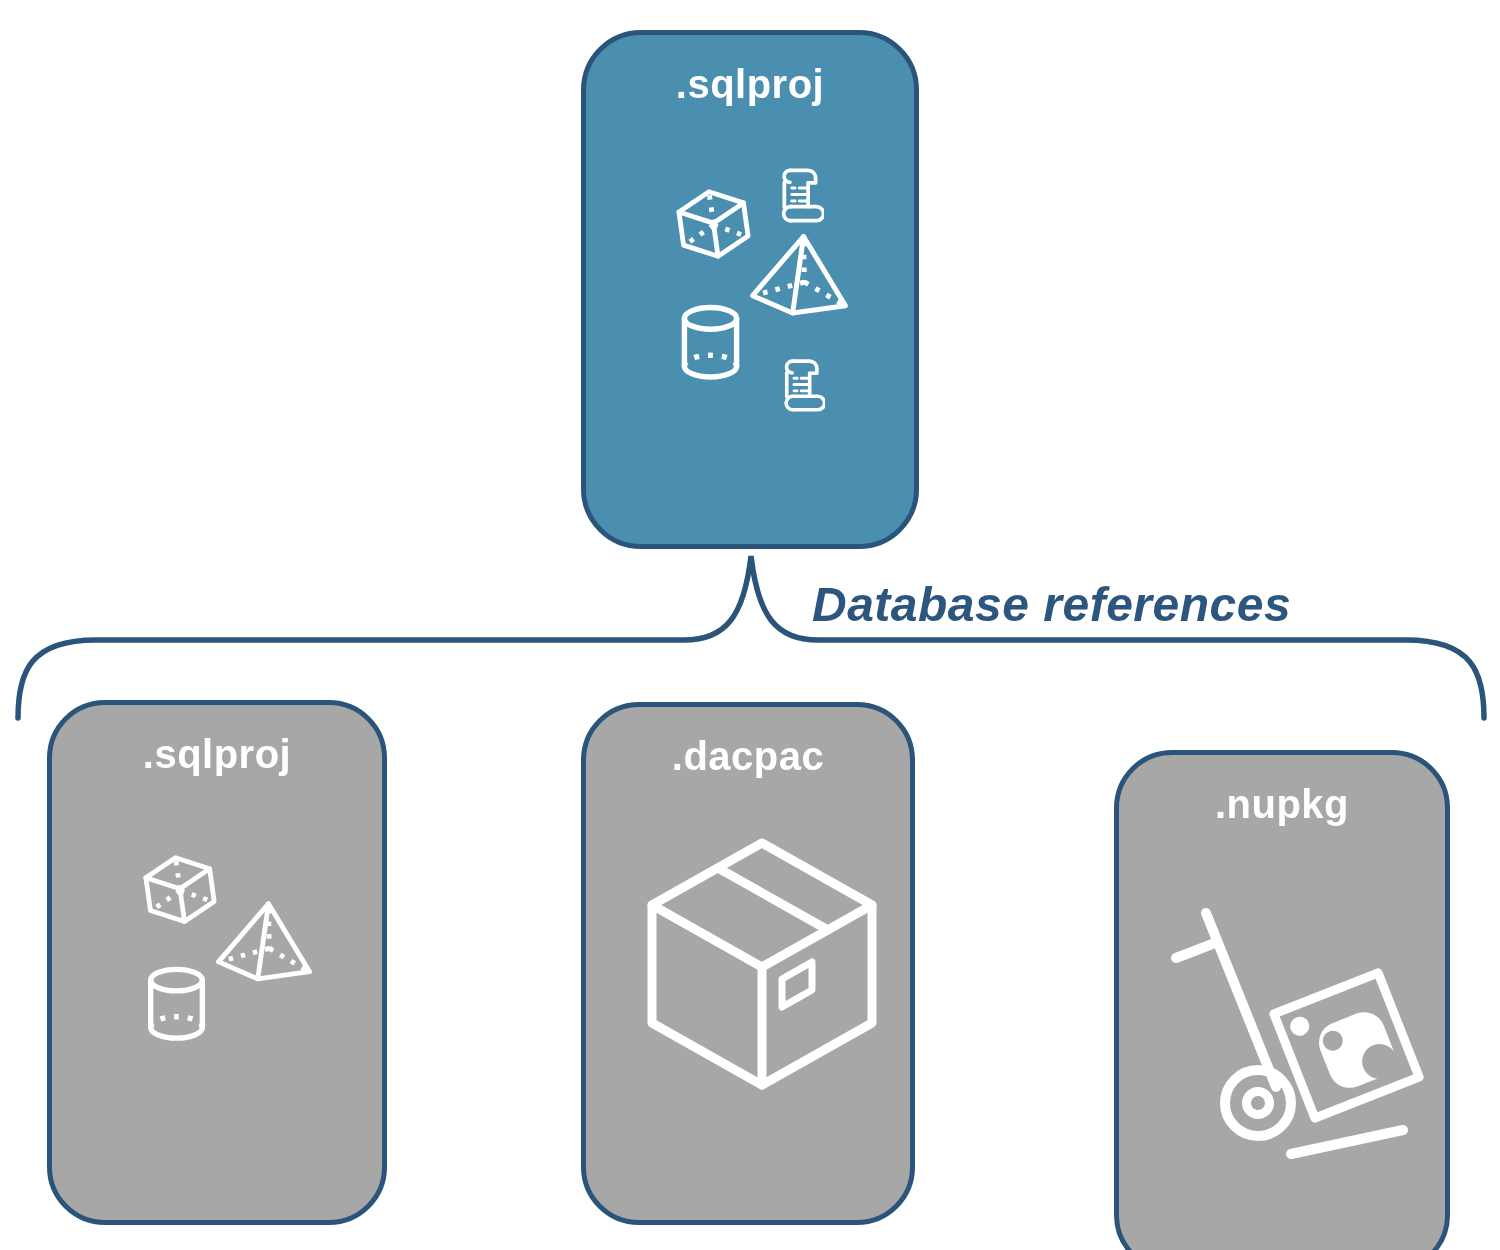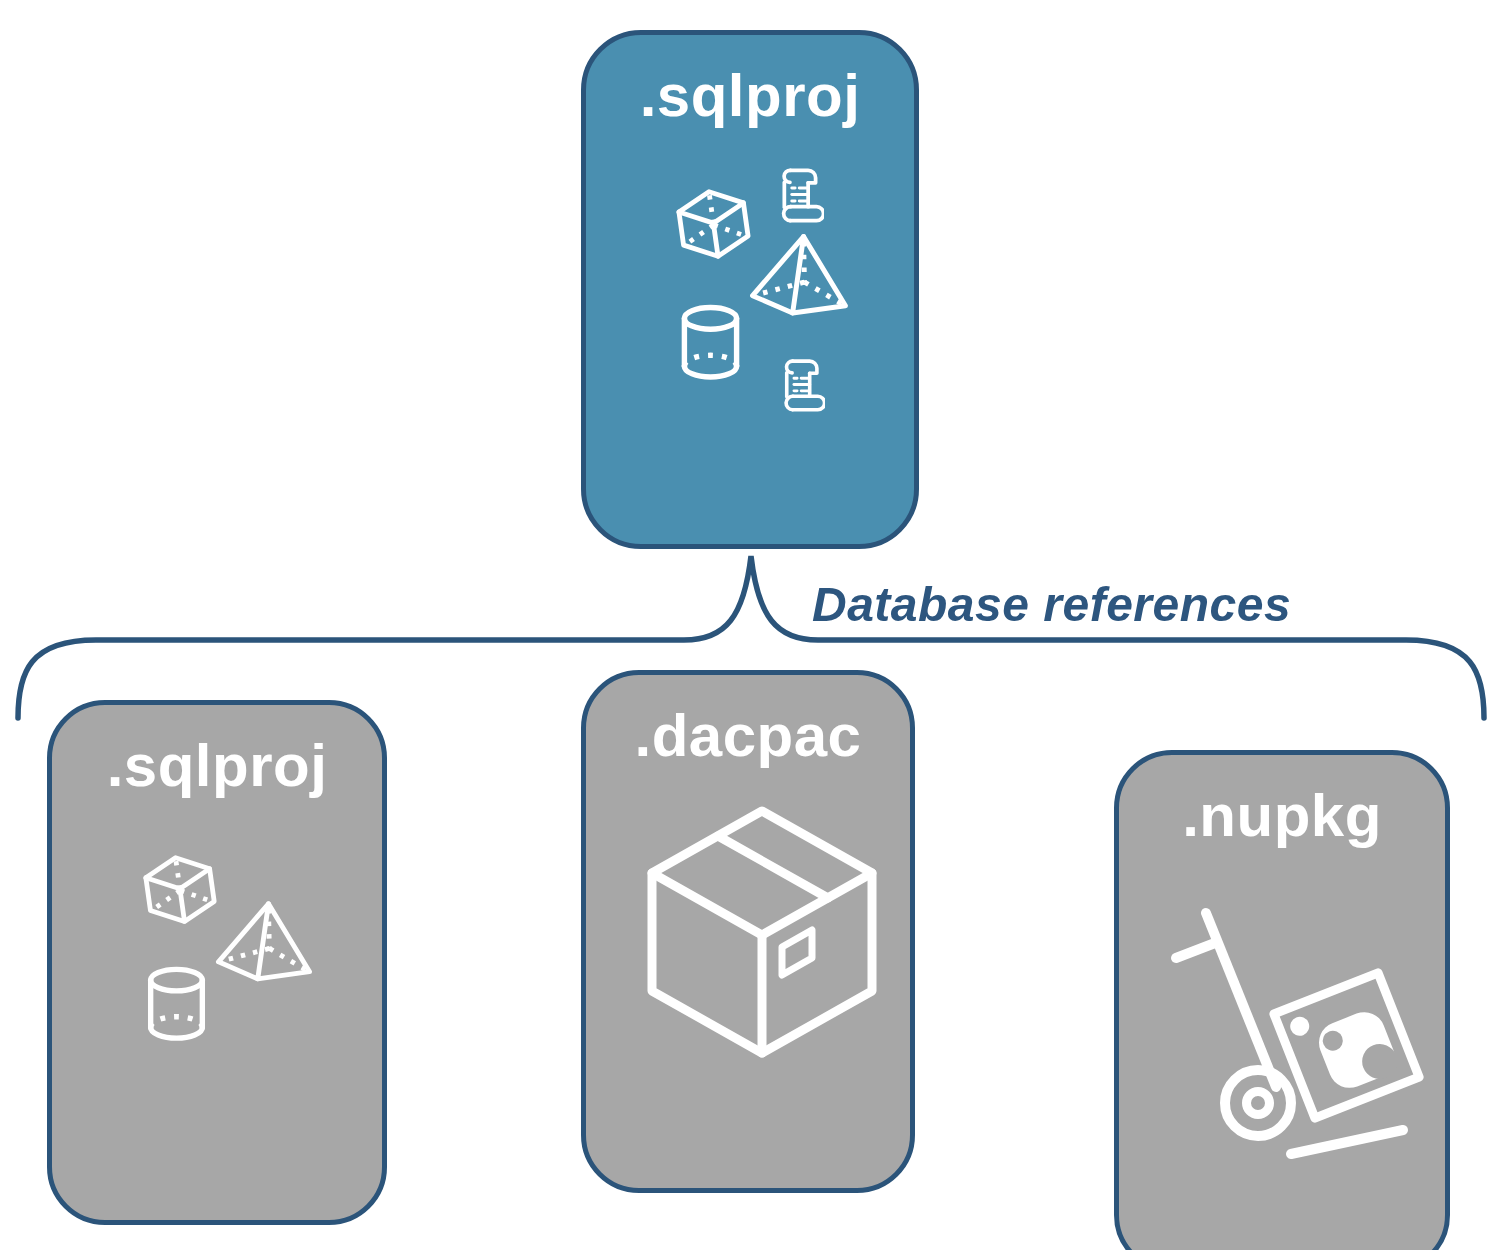--- a/index.html
+++ b/index.html
@@ -27,26 +27,26 @@
   .node.root{
     left:581px;top:30px;width:338px;height:519px;
     border-radius:60px;
     background:var(--root-fill);
   }
   .node.child{
     border-radius:58px;
     background:var(--child-fill);
   }
   .node.child1{left:47px;top:700px;width:340px;height:525px;}
-  .node.child2{left:581px;top:670px;width:334px;height:523px;}
+  .node.child2{left:581px;top:702px;width:334px;height:523px;}
   .node.child3{left:1114px;top:702px;width:336px;height:523px;margin-top:48px;}
   .node-label{
     text-align:center;
     padding-top:26px;
-    font-size:60px;
+    font-size:40px;
     line-height:1.15;
     font-weight:bold;
     color:#ffffff;
     letter-spacing:0.5px;
   }
   .connector-label{
     position:absolute;
     left:812px;top:577px;
     font-size:48px;
     font-weight:bold;

